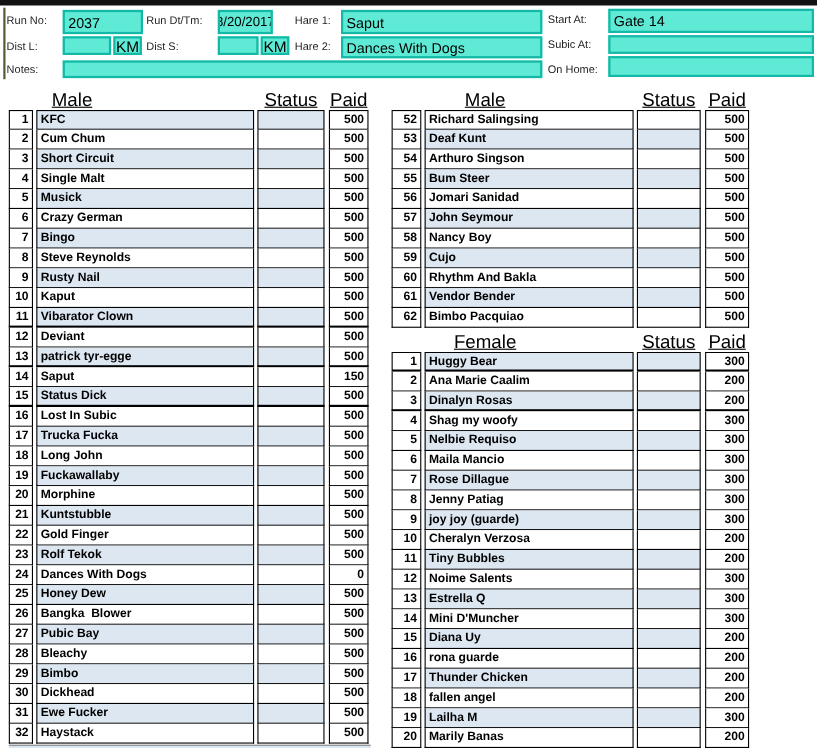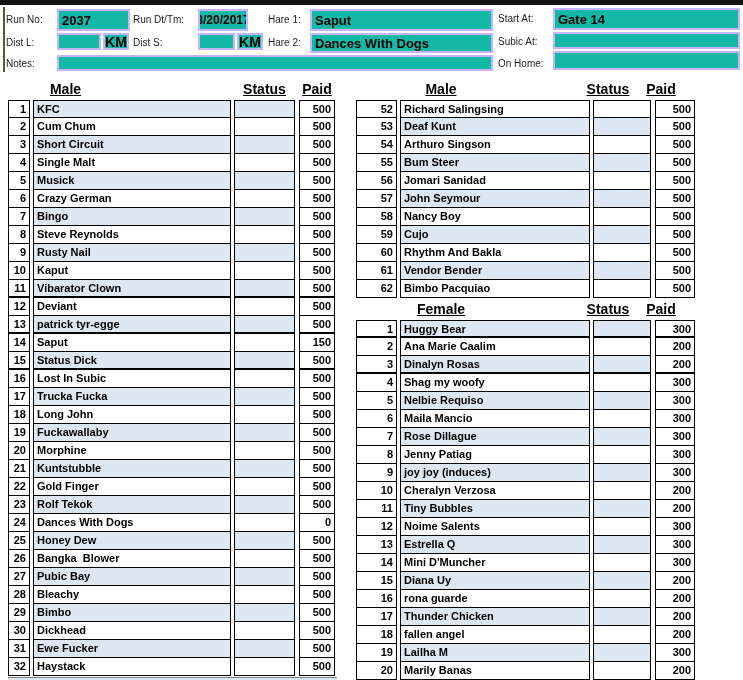--- a/index.html
+++ b/index.html
@@ -5,49 +5,49 @@
   html,body{margin:0;padding:0}
   body{
     width:743px;height:680px;position:relative;overflow:hidden;
     background:#fff;font-family:"Liberation Sans",sans-serif;color:#000;
   }
   .abs{position:absolute}
   .topbar{left:0;top:0;width:743px;height:5px;background:#121212}
   .form-edge{left:3px;top:7px;width:2px;height:65px;background:#565b2e}
   .flabel{font-size:10px;color:#1f1f1f;white-space:nowrap}
   .fbox{
-    border:2px solid #c4b5fd;background:#14b8a6;box-sizing:border-box;
-    font-weight:bold;font-size:13px;padding:0 3px;display:flex;align-items:center;
+    border:2px solid #14b8a6;background:#5eead4;box-sizing:border-box;
+    font-weight:normal;font-size:13px;padding:0 3px;display:flex;align-items:center;
     white-space:nowrap;overflow:hidden;
   }
   .fbox.center{justify-content:center;font-size:12px;padding:0}
   .fbox.km{font-size:14px;justify-content:center;padding:0}
 
   .tbl{position:absolute}
   .thead{position:relative;height:20px}
   .thead span{
-    position:absolute;top:1px;font-weight:bold;font-size:14px;
+    position:absolute;top:1px;font-weight:normal;font-size:17px;
     text-decoration:underline;text-align:center;white-space:nowrap;
   }
   .trow{display:flex;height:18px;box-sizing:border-box}
   .cell{
     box-sizing:border-box;border:1px solid #000;border-top:none;
     font-weight:bold;font-size:11px;line-height:16px;background:#fff;overflow:hidden;
   }
   .trow:first-child .cell{border-top:1px solid #000}
   .trow.thick .cell{border-bottom-width:2px}
   .trow.shaded .cell.name,.trow.shaded .cell.status{background:#dde7f2}
   .cell.num{width:22px;text-align:right;padding-right:3px}
   .cell.name{margin-left:3px;width:198px;padding-left:3px;white-space:pre}
   .cell.status{margin-left:3px;width:61px}
   .cell.paid{margin-left:4px;width:36px;text-align:right;padding-right:3px}
   .t-left .h-title{left:5px;width:105px}
   .t-left .h-status{left:226px;width:61px}
   .t-left .h-paid{left:291px;width:36px}
-  .t-right .cell.num{width:41px}
+  .t-right .cell.num{width:27px}
   .t-right .cell.name{width:190px}
   .t-right .cell.status{width:58px}
   .t-right .cell.paid{width:40px}
   .t-right .h-title{left:30px;width:110px}
   .t-right .h-status{left:223px;width:58px}
   .t-right .h-paid{left:285px;width:40px}
   .bottom-sliver{left:8px;top:677px;width:329px;height:3px;background:#dde7f2;border-top:1px solid #808080;box-sizing:border-box}
 </style>
 </head>
 <body>
@@ -408,21 +408,21 @@
         <div class="cell paid">300</div>
       </div>
       <div class="trow">
         <div class="cell num">8</div>
         <div class="cell name">Jenny Patiag</div>
         <div class="cell status"></div>
         <div class="cell paid">300</div>
       </div>
       <div class="trow shaded">
         <div class="cell num">9</div>
-        <div class="cell name">joy joy (induces)</div>
+        <div class="cell name">joy joy (guarde)</div>
         <div class="cell status"></div>
         <div class="cell paid">300</div>
       </div>
       <div class="trow">
         <div class="cell num">10</div>
         <div class="cell name">Cheralyn Verzosa</div>
         <div class="cell status"></div>
         <div class="cell paid">200</div>
       </div>
       <div class="trow shaded">

